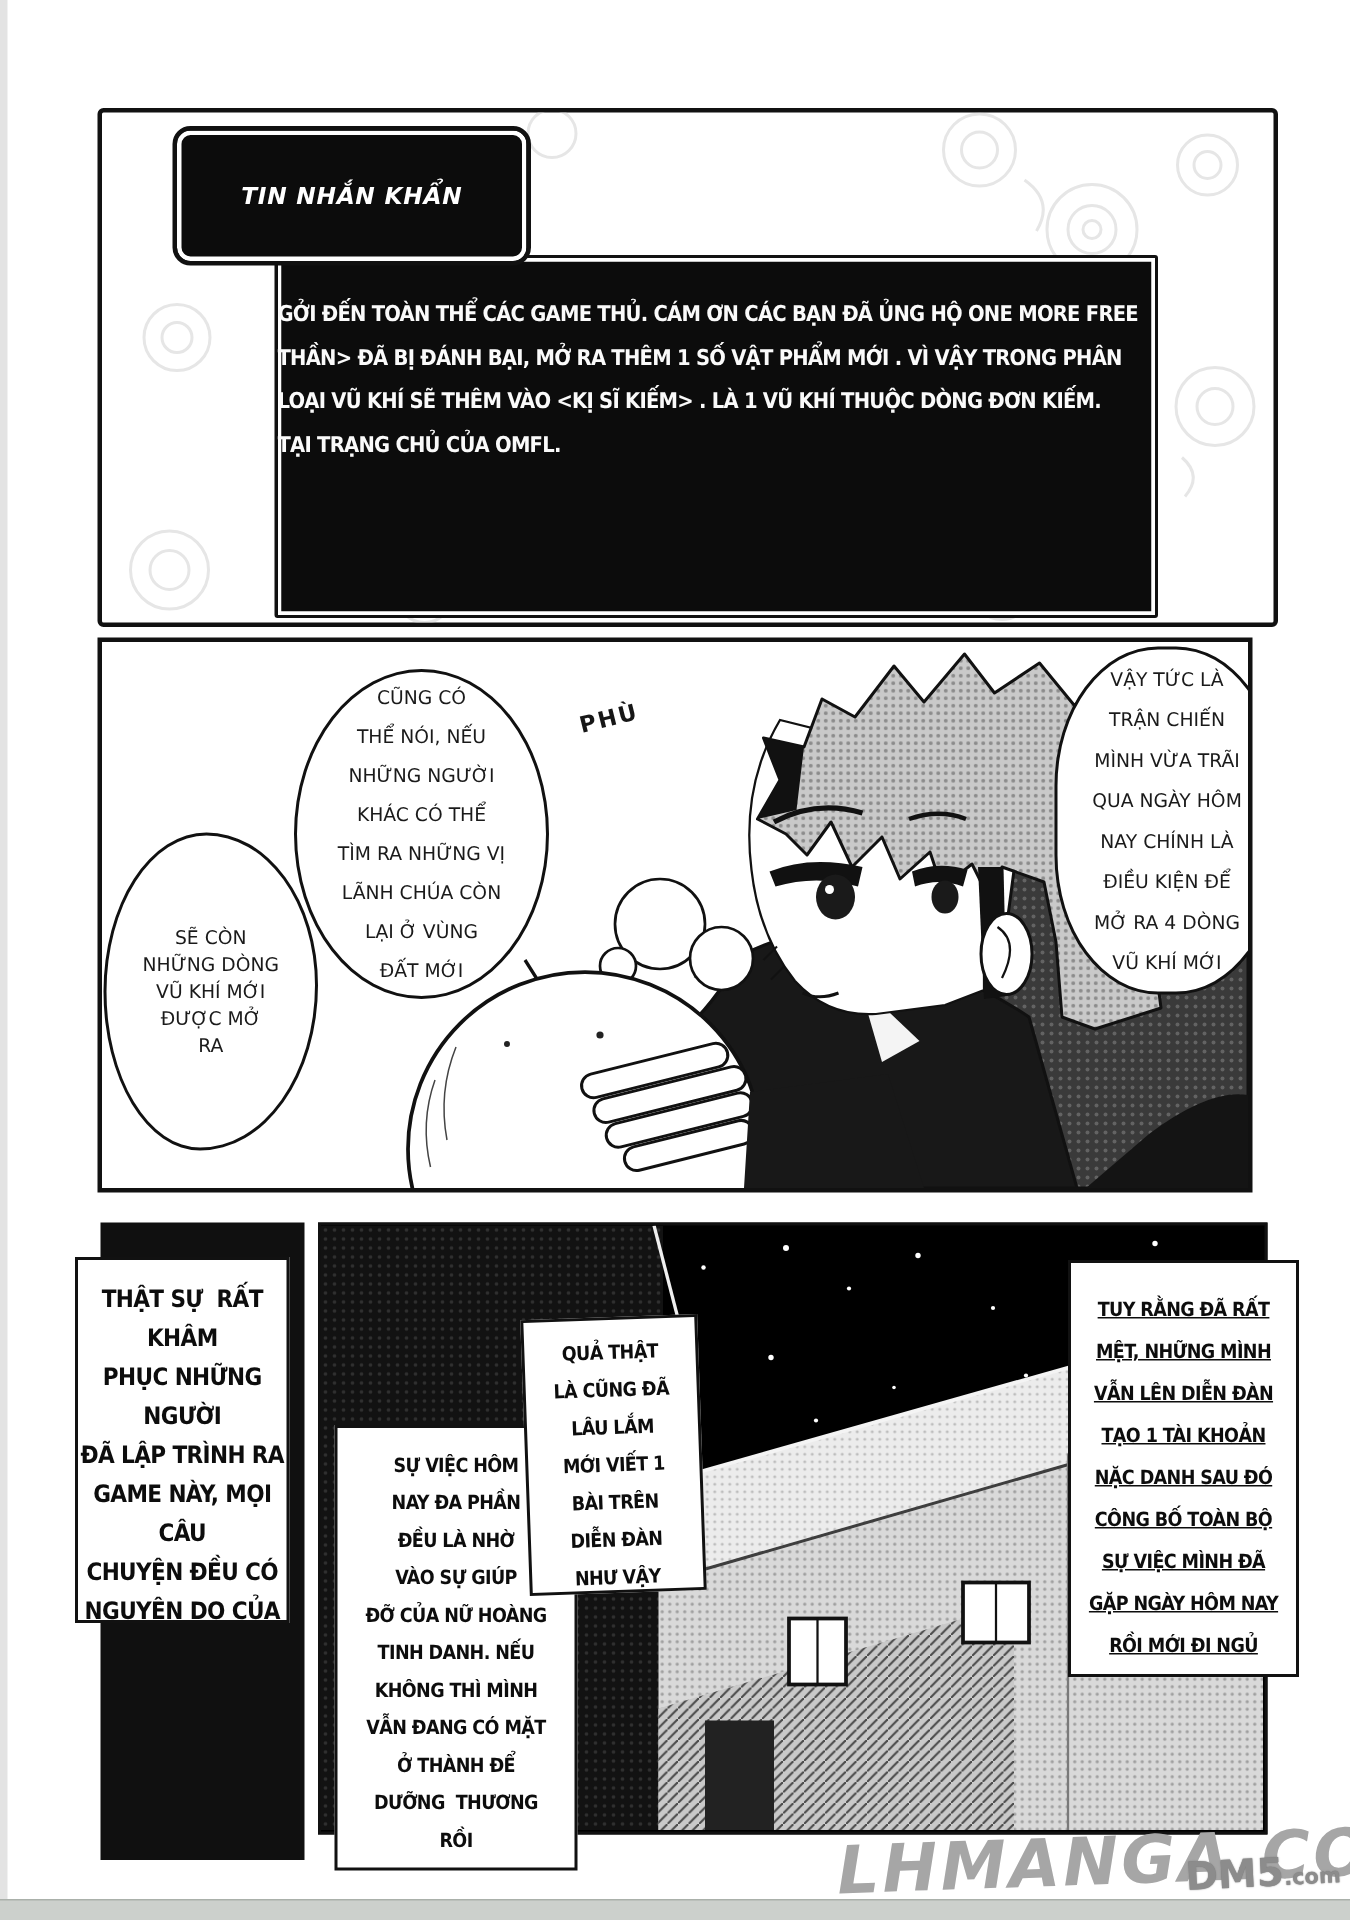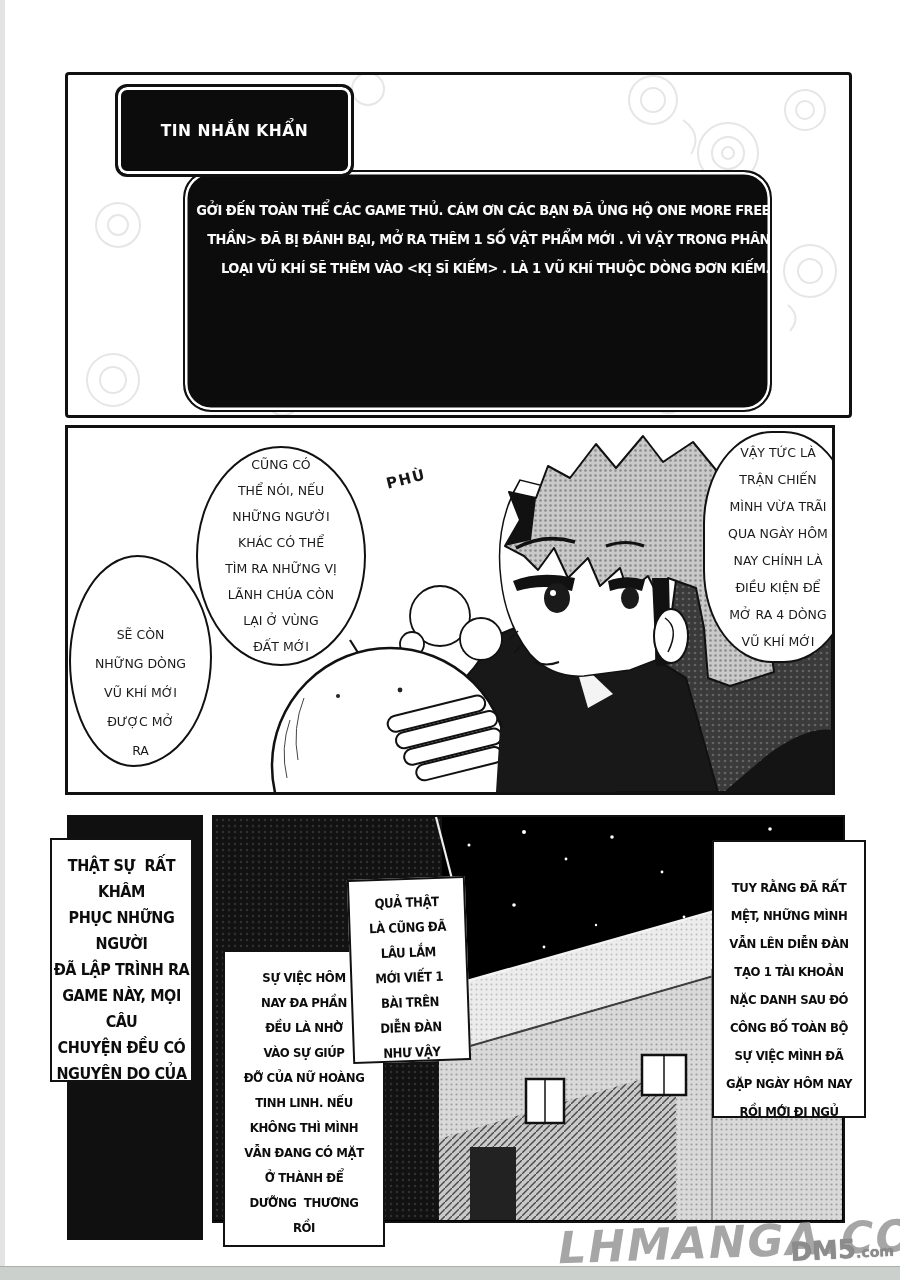--- a/index.html
+++ b/index.html
@@ -14,46 +14,46 @@
   .panel2{left:65px;top:425px;width:770px;height:370px;}
   .panel-night{left:212px;top:815px;width:633px;height:408px;border-width:2.5px;background:#000;}
   .strip-left{position:absolute;left:67px;top:815px;width:136px;height:425px;background:#101010;}
 
   .art{position:absolute;left:0;top:0;}
 
   
   .header-box{position:absolute;left:47px;top:9px;width:233px;height:87px;background:#0c0c0c;
       border:3px solid #111;border-radius:12px;box-shadow:inset 0 0 0 3px #fff;
       display:flex;align-items:center;justify-content:center;}
-  .header-box span{color:#fff;font-weight:bold;font-size:15.5px;letter-spacing:.5px;}
+  .header-box span{color:#fff;font-weight:bold;font-size:15.5px;letter-spacing:.5px;font-style:italic;}
   .msg-box{position:absolute;left:115px;top:95px;width:585px;height:238px;background:#0c0c0c;
-      border:2.5px solid #111;border-radius:28px;box-shadow:inset 0 0 0 2.5px #fff;
-      text-align:right;overflow:hidden;}
+      border:2.5px solid #111;border-radius:2px;box-shadow:inset 0 0 0 2.5px #fff;
+      text-align:left;overflow:hidden;}
   .msg-lines{margin:0;padding-top:24px;}
   .msg-lines span{display:block;color:#fafafa;font-weight:bold;font-stretch:condensed;
       font-size:14.5px;letter-spacing:-0.5px;line-height:29px;white-space:nowrap;}
 
   
   .bubble{position:absolute;background:#fff;border:2.2px solid #111;box-sizing:border-box;
       display:flex;align-items:center;justify-content:center;text-align:center;
       font-size:12.5px;line-height:26px;color:#1a1a1a;white-space:pre-wrap;}
-  .bubble-left{left:1px;top:127px;width:143px;height:212px;border-radius:48% 52% 55% 45% / 50% 48% 52% 50%;line-height:29px;align-items:flex-end;}
+  .bubble-left{left:1px;top:127px;width:143px;height:212px;border-radius:48% 52% 55% 45% / 50% 48% 52% 50%;line-height:18px;}
   .bubble-center{left:128px;top:18px;width:170px;height:220px;border-radius:50%;z-index:2;}
   .bubble-right{left:635px;top:3px;width:150px;height:232px;border-radius:46% 46% 46% 46% / 40% 40% 40% 40%;line-height:27px;}
   .sfx{position:absolute;left:318px;top:42px;font-size:15px;font-weight:600;letter-spacing:1.5px;
       transform:rotate(-14deg);color:#161616;}
 
   
   .caption{position:absolute;background:#fff;border:2.5px solid #111;box-sizing:border-box;
       text-align:center;font-weight:bold;font-stretch:condensed;color:#0d0d0d;
       white-space:pre-wrap;overflow:hidden;letter-spacing:-0.4px;}
   .caption-left{left:50px;top:838px;width:143px;height:244px;font-size:16px;line-height:26px;padding-top:13px;}
   .caption-mid-left{left:223px;top:950px;width:162px;height:297px;font-size:13px;line-height:25px;padding-top:13px;}
   .caption-center{left:350px;top:878px;width:118px;height:184px;font-size:13px;line-height:25px;padding-top:10px;transform:rotate(-2deg);}
-  .caption-right{left:712px;top:840px;width:154px;height:278px;font-size:13px;line-height:28px;padding-top:32px;}
+  .caption-right{left:712px;top:840px;width:154px;height:278px;font-size:13px;line-height:28px;padding-top:18px;text-decoration:underline;}
 
   
   .watermark{position:absolute;left:558px;top:1216px;width:360px;color:#a6a6a6;
       font-weight:bold;font-style:italic;font-size:44px;letter-spacing:2px;
       transform:rotate(-2deg);white-space:nowrap;}
   .wm-logo{position:absolute;left:232px;top:22px;font-style:normal;font-size:26px;letter-spacing:0;
       color:#8c8c8c;text-shadow:0 0 1px #6f6f6f;transform:rotate(-1deg);}
   .wm-logo .suffix{font-size:14px;}
 </style>
 </head>
@@ -82,20 +82,21 @@
           <circle cx="600" cy="318" r="9"></circle>
         <circle cx="300" cy="14" r="16"></circle>
         <path d="M615,45 q20,14 8,34 M690,120 q-18,10 -30,-2 M720,230 q14,12 2,26"></path>
       </g>
     </svg>
     <div class="msg-box">
       <p class="msg-lines">
         <span>GỞI ĐẾN TOÀN THỂ CÁC GAME THỦ. CÁM ƠN CÁC BẠN ĐÃ ỦNG HỘ ONE MORE FREE</span>
         <span>THẦN&gt; ĐÃ BỊ ĐÁNH BẠI, MỞ RA THÊM 1 SỐ VẬT PHẨM MỚI . VÌ VẬY TRONG PHÂN</span>
         <span>LOẠI VŨ KHÍ SẼ THÊM VÀO &lt;KỊ SĨ KIẾM&gt; . LÀ 1 VŨ KHÍ THUỘC DÒNG ĐƠN KIẾM.</span>
+        <span>TẠI TRẠNG CHỦ CỦA OMFL.</span>
       </p>
     </div>
     <div class="header-box">
       <span>TIN NHẮN KHẨN</span>
     </div>
   </section>
 
   <section class="panel panel2">
     <svg class="art" width="764" height="364" viewBox="0 0 764 364">
       <defs>
@@ -265,21 +266,21 @@
 CHUYỆN ĐỀU CÓ
 NGUYÊN DO CỦA NÓ
 , CỨ NHƯ Ở ĐÓ TỒN
 TẠI 1 SỰ SỐNG THẬT
 SỰ VẬY.............</span></div>
   <div class="caption caption-mid-left"><span>SỰ VIỆC HÔM
 NAY ĐA PHẦN
 ĐỀU LÀ NHỜ
 VÀO SỰ GIÚP
 ĐỠ CỦA NỮ HOÀNG
-TINH LINH. NẾU
+TINH DANH. NẾU
 KHÔNG THÌ MÌNH
 VẪN ĐANG CÓ MẶT
 Ở THÀNH ĐỂ
 DƯỠNG  THƯƠNG
 RỒI</span></div>
   <div class="caption caption-center"><span>QUẢ THẬT
 LÀ CŨNG ĐÃ
 LÂU LẮM
 MỚI VIẾT 1
 BÀI TRÊN

